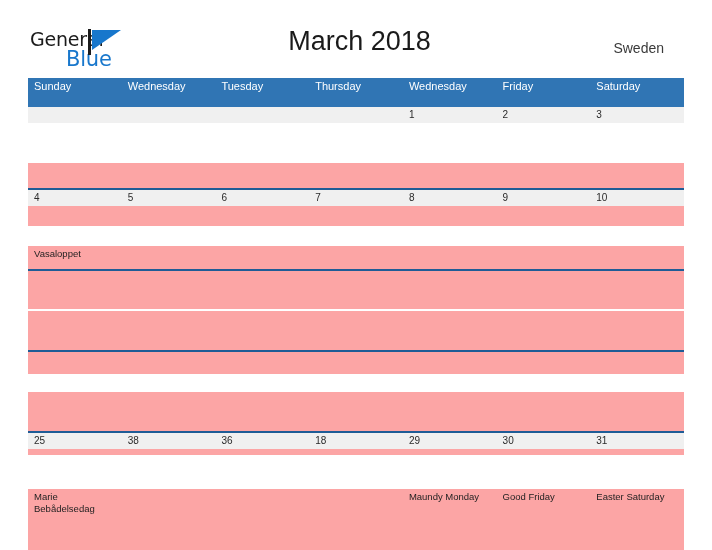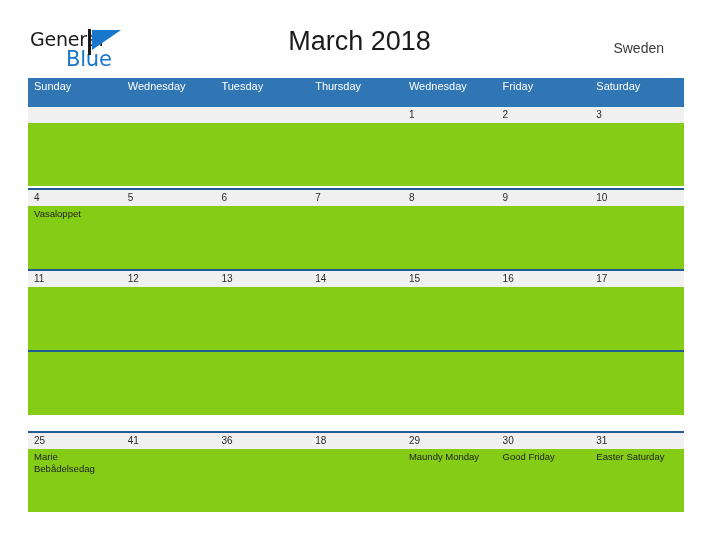--- a/index.html
+++ b/index.html
@@ -121,21 +121,22 @@
   }
 
   .daynum-band {
     display: flex;
     height: 16px;
     background: #f0f0f0;
   }
   .event-band {
     display: flex;
     height: 63px;
-    background: #84cc16;
+    background: #fca5a5;
+    margin-top: 40px;
   }
 
   .daycell-num {
     flex: 1 1 0;
     font-size: 10px;
     line-height: 16px;
     color: #2a2a2a;
     padding-left: 6px;
     box-sizing: border-box;
     font-family: "Liberation Sans", sans-serif;
@@ -226,29 +227,20 @@
             </div>
             <div class="daycell-events"></div>
             <div class="daycell-events"></div>
             <div class="daycell-events"></div>
             <div class="daycell-events"></div>
             <div class="daycell-events"></div>
             <div class="daycell-events"></div>
           </div>
         </div>
         <div class="week-row">
-          <div class="daynum-band">
-            <div class="daycell-num">11</div>
-            <div class="daycell-num">12</div>
-            <div class="daycell-num">13</div>
-            <div class="daycell-num">14</div>
-            <div class="daycell-num">15</div>
-            <div class="daycell-num">16</div>
-            <div class="daycell-num">17</div>
-          </div>
           <div class="event-band">
             <div class="daycell-events"></div>
             <div class="daycell-events"></div>
             <div class="daycell-events"></div>
             <div class="daycell-events"></div>
             <div class="daycell-events"></div>
             <div class="daycell-events"></div>
             <div class="daycell-events"></div>
           </div>
         </div>
@@ -259,21 +251,21 @@
             <div class="daycell-events"></div>
             <div class="daycell-events"></div>
             <div class="daycell-events"></div>
             <div class="daycell-events"></div>
             <div class="daycell-events"></div>
           </div>
         </div>
         <div class="week-row">
           <div class="daynum-band">
             <div class="daycell-num">25</div>
-            <div class="daycell-num">41</div>
+            <div class="daycell-num">38</div>
             <div class="daycell-num">36</div>
             <div class="daycell-num">18</div>
             <div class="daycell-num">29</div>
             <div class="daycell-num">30</div>
             <div class="daycell-num">31</div>
           </div>
           <div class="event-band">
             <div class="daycell-events">
               <span class="event-line">Marie Bebådelsedag</span>
             </div>

